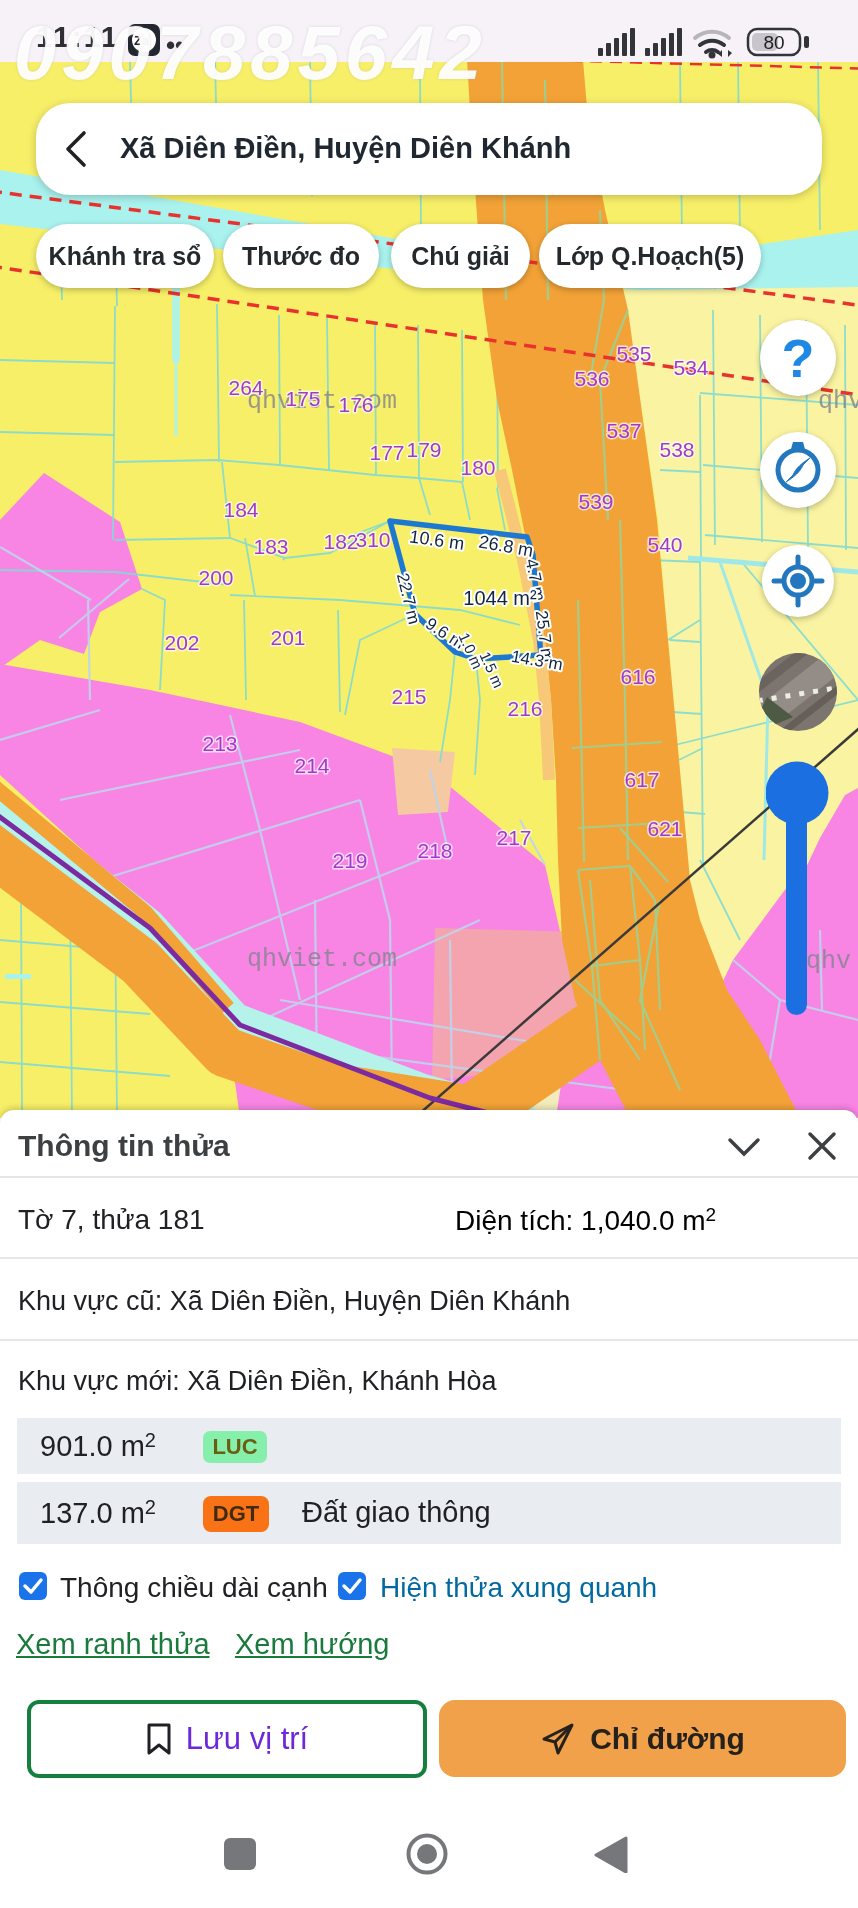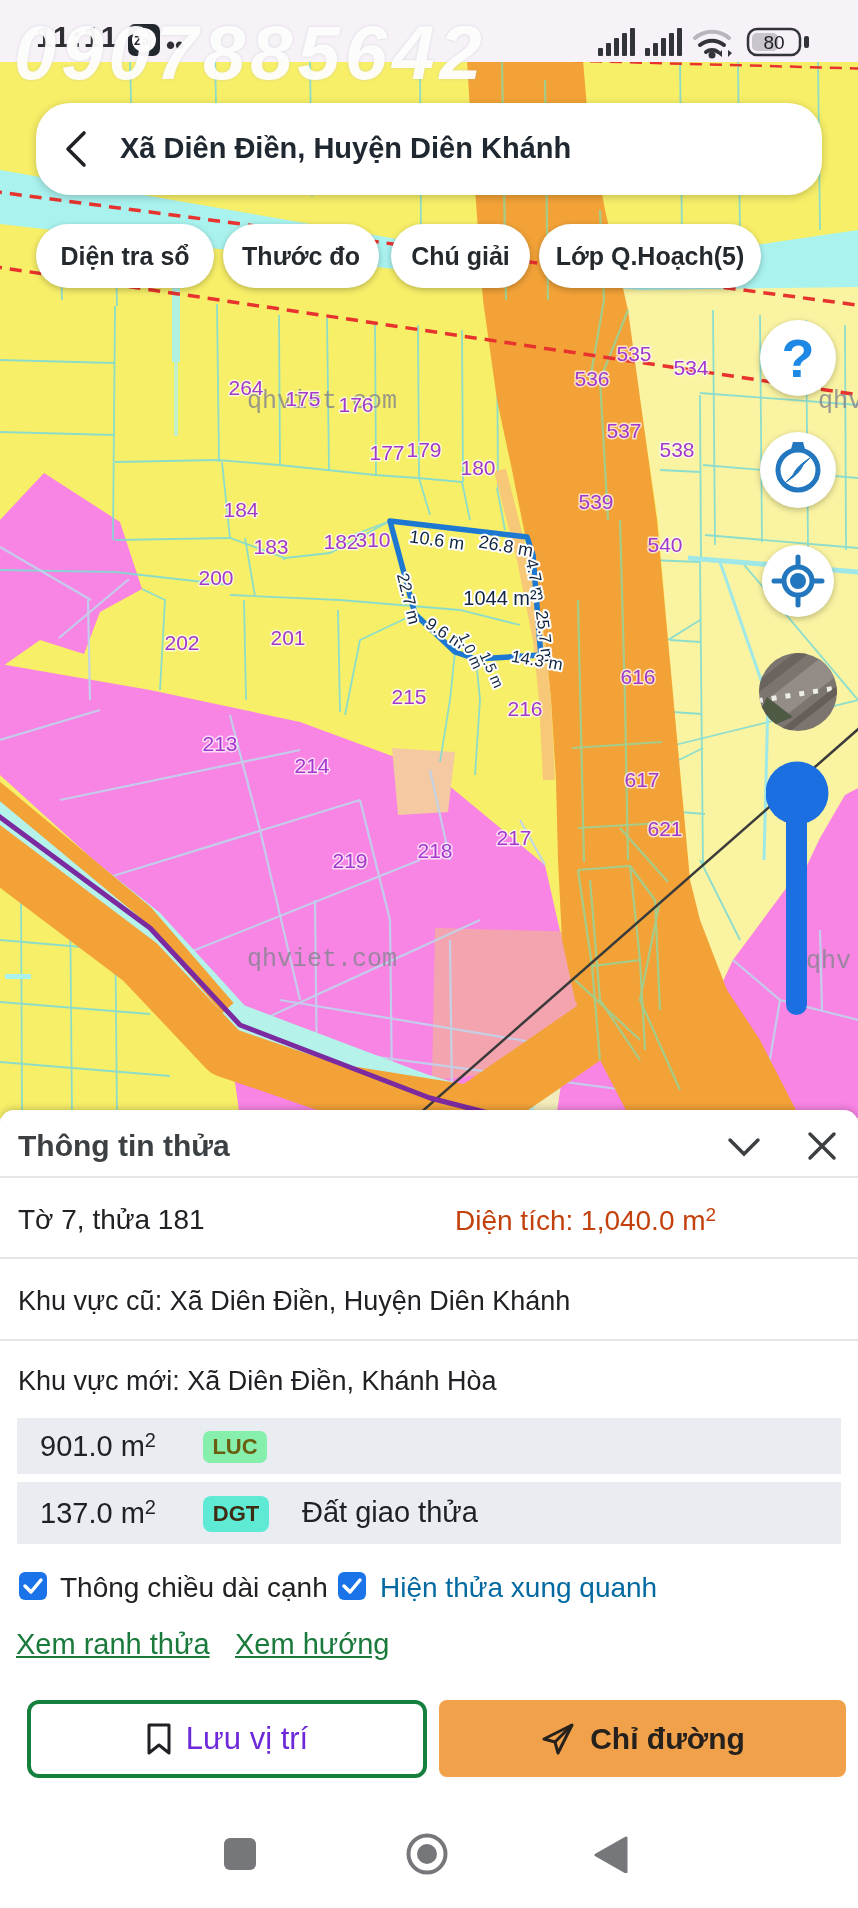--- a/index.html
+++ b/index.html
@@ -272,21 +272,21 @@
 <div class="abs" style="left:14px;top:15px;font-size:76px;line-height:76px;font-weight:bold;font-style:italic;color:rgba(255,255,255,0.93);letter-spacing:5px;text-shadow:0 0 3px rgba(170,170,175,0.4)">0907885642</div>
 
 <div class="abs" style="left:36px;top:103px;width:786px;height:92px;background:#fff;border-radius:34px;box-shadow:0 2px 8px rgba(0,0,0,0.22)"></div>
 
 <svg class="abs" style="left:60px;top:128px" width="36" height="42" viewBox="0 0 36 42">
     <path d="M24,5 L8,21 L24,37" stroke="#202124" stroke-width="3.6" fill="none" stroke-linecap="round" stroke-linejoin="round"></path>
   </svg>
 
 <div class="abs" style="left:120px;top:132px;font-size:29px;font-weight:bold;color:#1F2730">Xã Diên Điền, Huyện Diên Khánh</div>
 
-<div class="abs" style="left:36px;top:224px;width:178px;height:64px;background:#fff;border-radius:32px;box-shadow:0 2px 6px rgba(0,0,0,0.25);display:flex;align-items:center;justify-content:center;font-size:25px;font-weight:bold;color:#24292E">Diện tra sổ</div>
+<div class="abs" style="left:36px;top:224px;width:178px;height:64px;background:#fff;border-radius:32px;box-shadow:0 2px 6px rgba(0,0,0,0.25);display:flex;align-items:center;justify-content:center;font-size:25px;font-weight:bold;color:#24292E">Khánh tra sổ</div>
 
 <div class="abs" style="left:223px;top:224px;width:156px;height:64px;background:#fff;border-radius:32px;box-shadow:0 2px 6px rgba(0,0,0,0.25);display:flex;align-items:center;justify-content:center;font-size:25px;font-weight:bold;color:#24292E">Thước đo</div>
 
 <div class="abs" style="left:391px;top:224px;width:139px;height:64px;background:#fff;border-radius:32px;box-shadow:0 2px 6px rgba(0,0,0,0.25);display:flex;align-items:center;justify-content:center;font-size:25px;font-weight:bold;color:#24292E">Chú giải</div>
 
 <div class="abs" style="left:539px;top:224px;width:222px;height:64px;background:#fff;border-radius:32px;box-shadow:0 2px 6px rgba(0,0,0,0.25);display:flex;align-items:center;justify-content:center;font-size:25px;font-weight:bold;color:#24292E">Lớp Q.Hoạch(5)</div>
 
 <div class="abs" style="left:760px;top:320px;width:76px;height:76px;background:#fff;border-radius:50%;box-shadow:0 2px 6px rgba(0,0,0,0.25);display:flex;align-items:center;justify-content:center;font-size:54px;font-weight:bold;color:#1E88E5">?</div>
 
 <div class="abs" style="left:760px;top:432px;width:76px;height:76px;background:#fff;border-radius:50%;box-shadow:0 2px 6px rgba(0,0,0,0.25)"></div>
@@ -338,41 +338,41 @@
   </svg>
 
 <svg class="abs" style="left:806px;top:1130px" width="32" height="32" viewBox="0 0 32 32">
     <path d="M4,4 L28,28 M28,4 L4,28" stroke="#3C4043" stroke-width="3.5" stroke-linecap="round"></path>
   </svg>
 
 <div class="abs" style="left:0;top:1176px;width:858px;height:2px;background:#E4E6E9"></div>
 
 <div class="abs" style="left:18px;top:1204px;font-size:28px;color:#202124">Tờ 7, thửa 181</div>
 
-<div class="abs" style="left:455px;top:1204px;font-size:28px;color:#c2410c">Diện tích: 1,040.0 m<span style="font-size:19px;vertical-align:9px">2</span></div>
+<div class="abs" style="left:455px;top:1204px;font-size:28px;color:#000000">Diện tích: 1,040.0 m<span style="font-size:19px;vertical-align:9px">2</span></div>
 
 <div class="abs" style="left:0;top:1257px;width:858px;height:2px;background:#E4E6E9"></div>
 
 <div class="abs" style="left:18px;top:1286px;font-size:27px;color:#202124">Khu vực cũ: Xã Diên Điền, Huyện Diên Khánh</div>
 
 <div class="abs" style="left:0;top:1339px;width:858px;height:2px;background:#E4E6E9"></div>
 
 <div class="abs" style="left:18px;top:1366px;font-size:27px;color:#202124">Khu vực mới: Xã Diên Điền, Khánh Hòa</div>
 
 <div class="abs" style="left:17px;top:1418px;width:824px;height:56px;background:#E9EDF2"></div>
 <div class="abs" style="left:40px;top:1429px;font-size:29px;color:#202124">901.0 m<span style="font-size:20px;vertical-align:9px">2</span></div>
 
 <div class="abs" style="left:203px;top:1431px;width:64px;height:32px;background:#86efac;border-radius:7px;display:flex;align-items:center;justify-content:center;font-size:22px;font-weight:bold;color:#6A5E10">LUC</div>
 <div class="abs" style="left:302px;top:1482px;font-size:29px;color:#202124">Đất trồng lúa</div>
 
 <div class="abs" style="left:17px;top:1482px;width:824px;height:62px;background:#E9EDF2"></div>
 <div class="abs" style="left:40px;top:1496px;font-size:29px;color:#202124">137.0 m<span style="font-size:20px;vertical-align:9px">2</span></div>
 
-<div class="abs" style="left:203px;top:1496px;width:66px;height:36px;background:#5eead4;border-radius:8px;display:flex;align-items:center;justify-content:center;font-size:22px;font-weight:bold;color:#3E2B12">DGT</div>
-<div class="abs" style="left:302px;top:1496px;font-size:29px;color:#202124">Đất giao thửa</div>
+<div class="abs" style="left:203px;top:1496px;width:66px;height:36px;background:#f97316;border-radius:8px;display:flex;align-items:center;justify-content:center;font-size:22px;font-weight:bold;color:#3E2B12">DGT</div>
+<div class="abs" style="left:302px;top:1496px;font-size:29px;color:#202124">Đất giao thông</div>
 
 <svg class="abs" style="left:19px;top:1572px" width="28" height="28" viewBox="0 0 28 28">
     <rect width="28" height="28" rx="6" fill="#1A73E8"></rect>
     <path d="M6,14 L12,20 L22,8" stroke="#fff" stroke-width="3.5" fill="none" stroke-linecap="round" stroke-linejoin="round"></path>
   </svg>
 <div class="abs" style="left:60px;top:1572px;font-size:28px;color:#202124">Thông chiều dài cạnh</div>
 
 <svg class="abs" style="left:338px;top:1572px" width="28" height="28" viewBox="0 0 28 28">
     <rect width="28" height="28" rx="6" fill="#1A73E8"></rect>
     <path d="M6,14 L12,20 L22,8" stroke="#fff" stroke-width="3.5" fill="none" stroke-linecap="round" stroke-linejoin="round"></path>
@@ -380,21 +380,21 @@
 <div class="abs" style="left:380px;top:1572px;font-size:28px;color:#0369a1">Hiện thửa xung quanh</div>
 
 <div class="abs" style="left:16px;top:1628px;font-size:29px;color:#1A7A3C;text-decoration:underline">Xem ranh thửa</div>
 
 <div class="abs" style="left:235px;top:1628px;font-size:29px;color:#1A7A3C;text-decoration:underline">Xem hướng</div>
 
 <div class="abs" style="left:27px;top:1700px;width:400px;height:78px;background:#fff;border:4px solid #15803d;border-radius:12px;display:flex;align-items:center;justify-content:center;font-size:31px;color:#6d28d9"><svg width="26" height="32" viewBox="0 0 26 32" style="margin-right:14px">
       <path d="M3,2 L23,2 L23,30 L13,22 L3,30 Z" fill="none" stroke="#202124" stroke-width="3" stroke-linejoin="round"></path>
     </svg>Lưu vị trí</div>
 
-<div class="abs" style="left:439px;top:1700px;width:407px;height:77px;background:#F0A14A;border-radius:8px;display:flex;align-items:center;justify-content:center;font-size:30px;font-weight:bold;color:#26211C"><svg width="36" height="36" viewBox="0 0 36 36" style="margin-right:14px">
+<div class="abs" style="left:439px;top:1700px;width:407px;height:77px;background:#F0A14A;border-radius:16px;display:flex;align-items:center;justify-content:center;font-size:30px;font-weight:bold;color:#26211C"><svg width="36" height="36" viewBox="0 0 36 36" style="margin-right:14px">
       <path d="M32,4 L4,18 L15,21 L18,32 Z" fill="none" stroke="#26211C" stroke-width="3" stroke-linejoin="round"></path>
       <path d="M32,4 L15,21" stroke="#26211C" stroke-width="3"></path>
     </svg>Chỉ đường</div>
 
 <div class="abs" style="left:224px;top:1838px;width:32px;height:32px;background:#75777A;border-radius:6px"></div>
 
 <svg class="abs" style="left:404px;top:1831px" width="46" height="46" viewBox="0 0 46 46">
     <circle cx="23" cy="23" r="18.5" fill="none" stroke="#75777A" stroke-width="4"></circle>
     <circle cx="23" cy="23" r="10" fill="#75777A"></circle>
   </svg>

